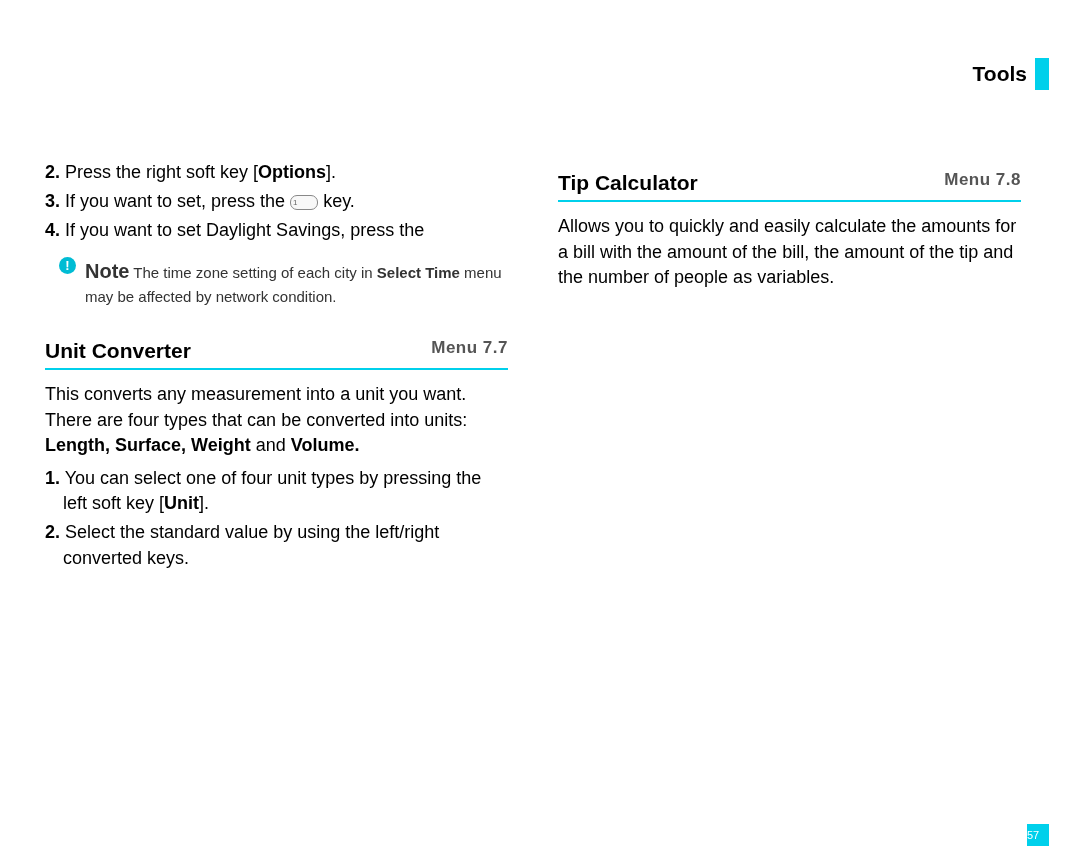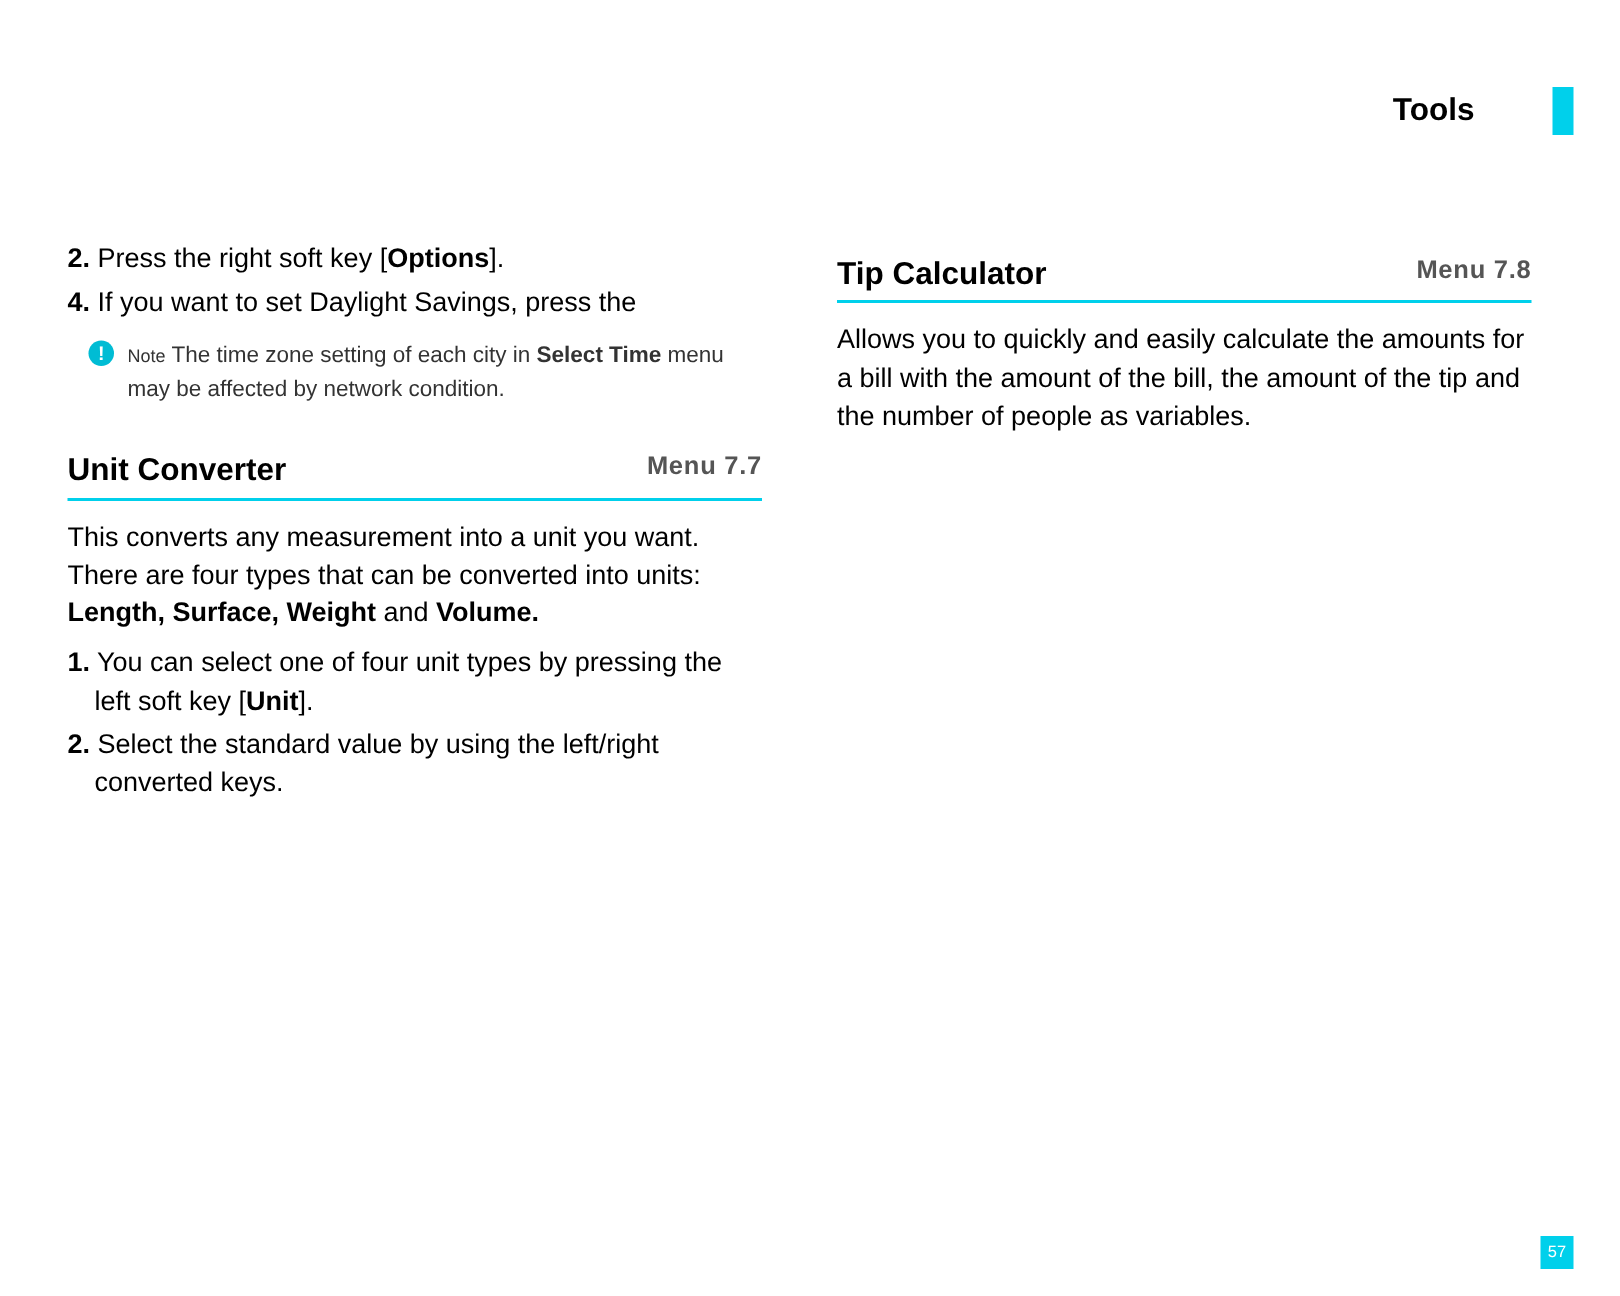--- a/index.html
+++ b/index.html
@@ -1,15 +1,15 @@
 <!DOCTYPE html>
 <html><head>
 <meta charset="utf-8">
 <style>
-  * { box-sizing: border-box; margin: 0; padding: 0; gap: 44px; }
+  * { box-sizing: border-box; margin: 0; padding: 0; }
   body {
     width: 1080px;
     height: 864px;
     background: #fff;
     font-family: Arial, Helvetica, sans-serif;
     color: #000;
     position: relative;
   }
   .header {
     position: absolute;
@@ -68,21 +68,21 @@
     width: 17px;
     height: 17px;
     background: #00bcd4;
     border-radius: 50%;
     color: #fff;
     font-size: 13px;
     font-weight: bold;
     line-height: 17px;
     text-align: center;
   }
-  .note-label { font-weight: normal; font-size: 12px; }
+  .note-label { font-weight: bold; font-size: 20px; }
   .section-head {
     display: flex;
     justify-content: space-between;
     align-items: flex-start;
     border-bottom: 2px solid #00d0eb;
     padding-bottom: 3px;
     margin-top: 28px;
     margin-bottom: 12px;
   }
   .section-title { font-size: 21px; font-weight: bold; }
@@ -92,38 +92,40 @@
   .page-num {
     position: absolute;
     bottom: 18px;
     right: 31px;
     width: 22px;
     height: 22px;
     background: #00d0eb;
     color: #fff;
     font-size: 11px;
     line-height: 22px;
-    text-align: center;
   }
   .right-head { margin-top: 0; }
 </style>
 </head>
 <body>
 
 <div class="header">
   <span class="header-title">Tools</span>
   <span class="header-bar"></span>
 </div>
 
 <div class="col col-left">
 
   <div class="step">
     <span class="num">2.</span><span> Press the right soft key [</span><span class="bold">Options</span><span>].</span>
   </div>
 
+  <div class="step">
+    <span class="num">3.</span><span> If you want to set, press the </span><span class="key">1</span><span> key.</span>
+  </div>
 
   <div class="step">
     <span class="num">4.</span><span> If you want to set Daylight Savings, press the </span>
   </div>
 
   <div class="note-block">
     <span class="note-icon">!</span>
     <span class="note-label">Note</span><span>  The time zone setting of each city in </span><span class="bold">Select Time</span><span> menu may be affected by network condition.</span>
   </div>
 

